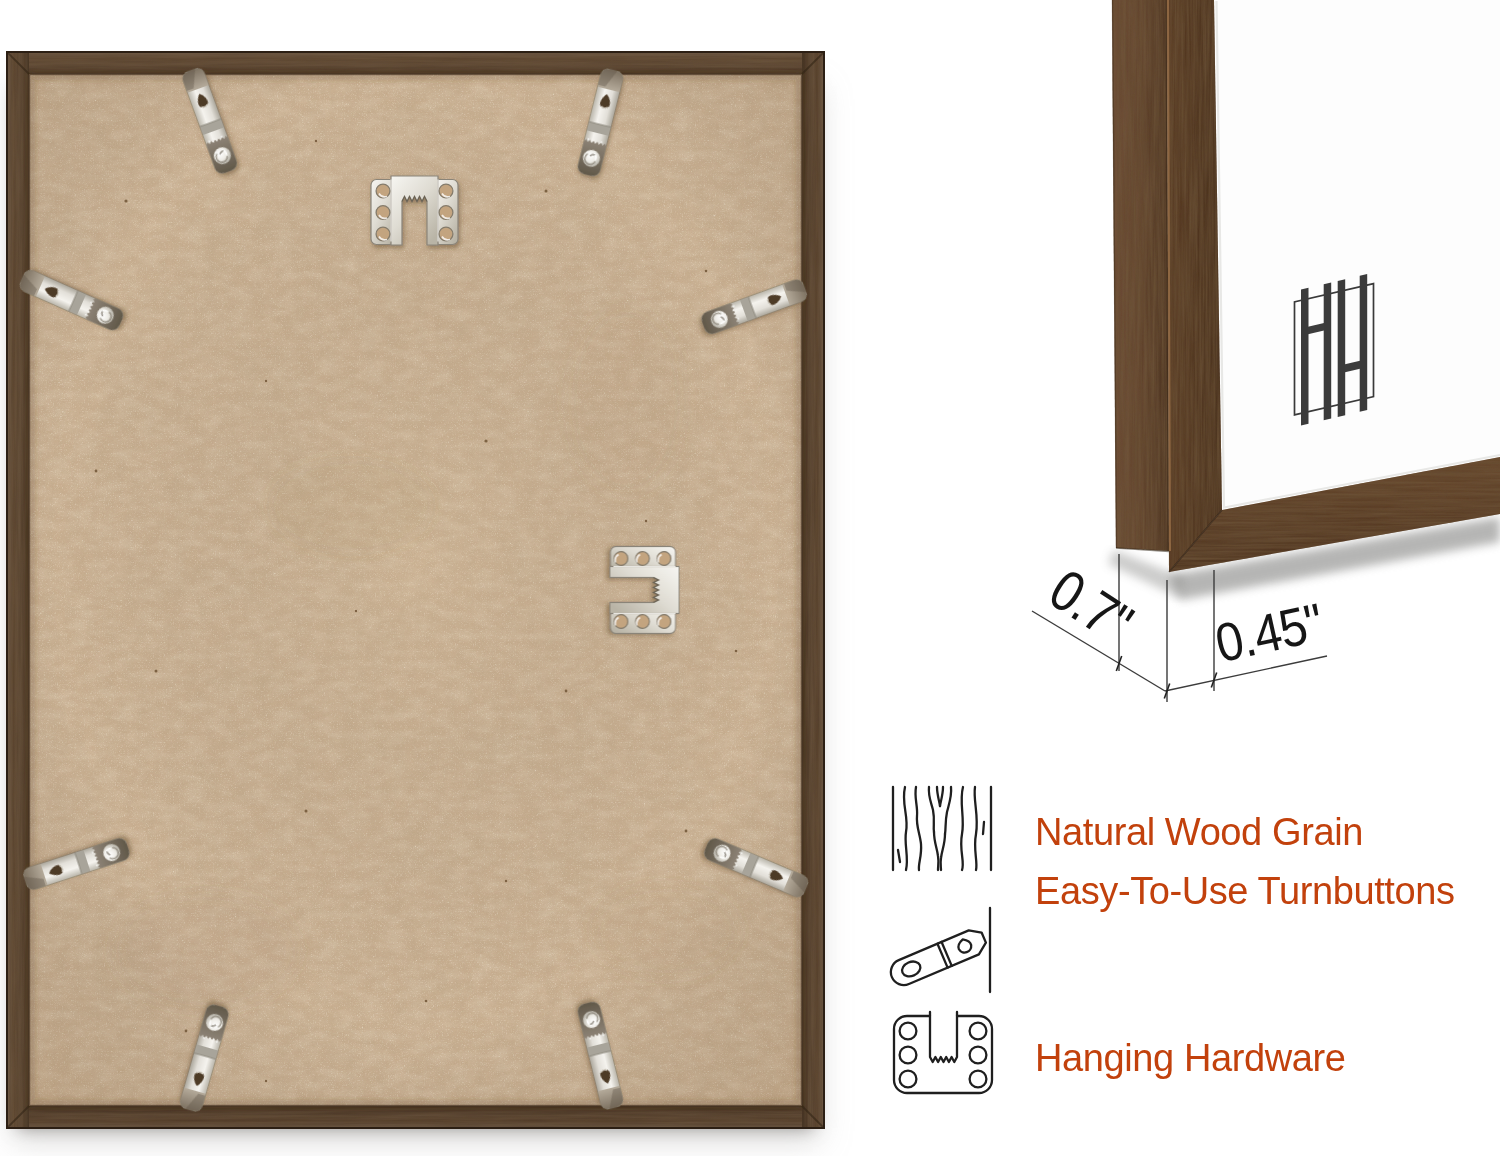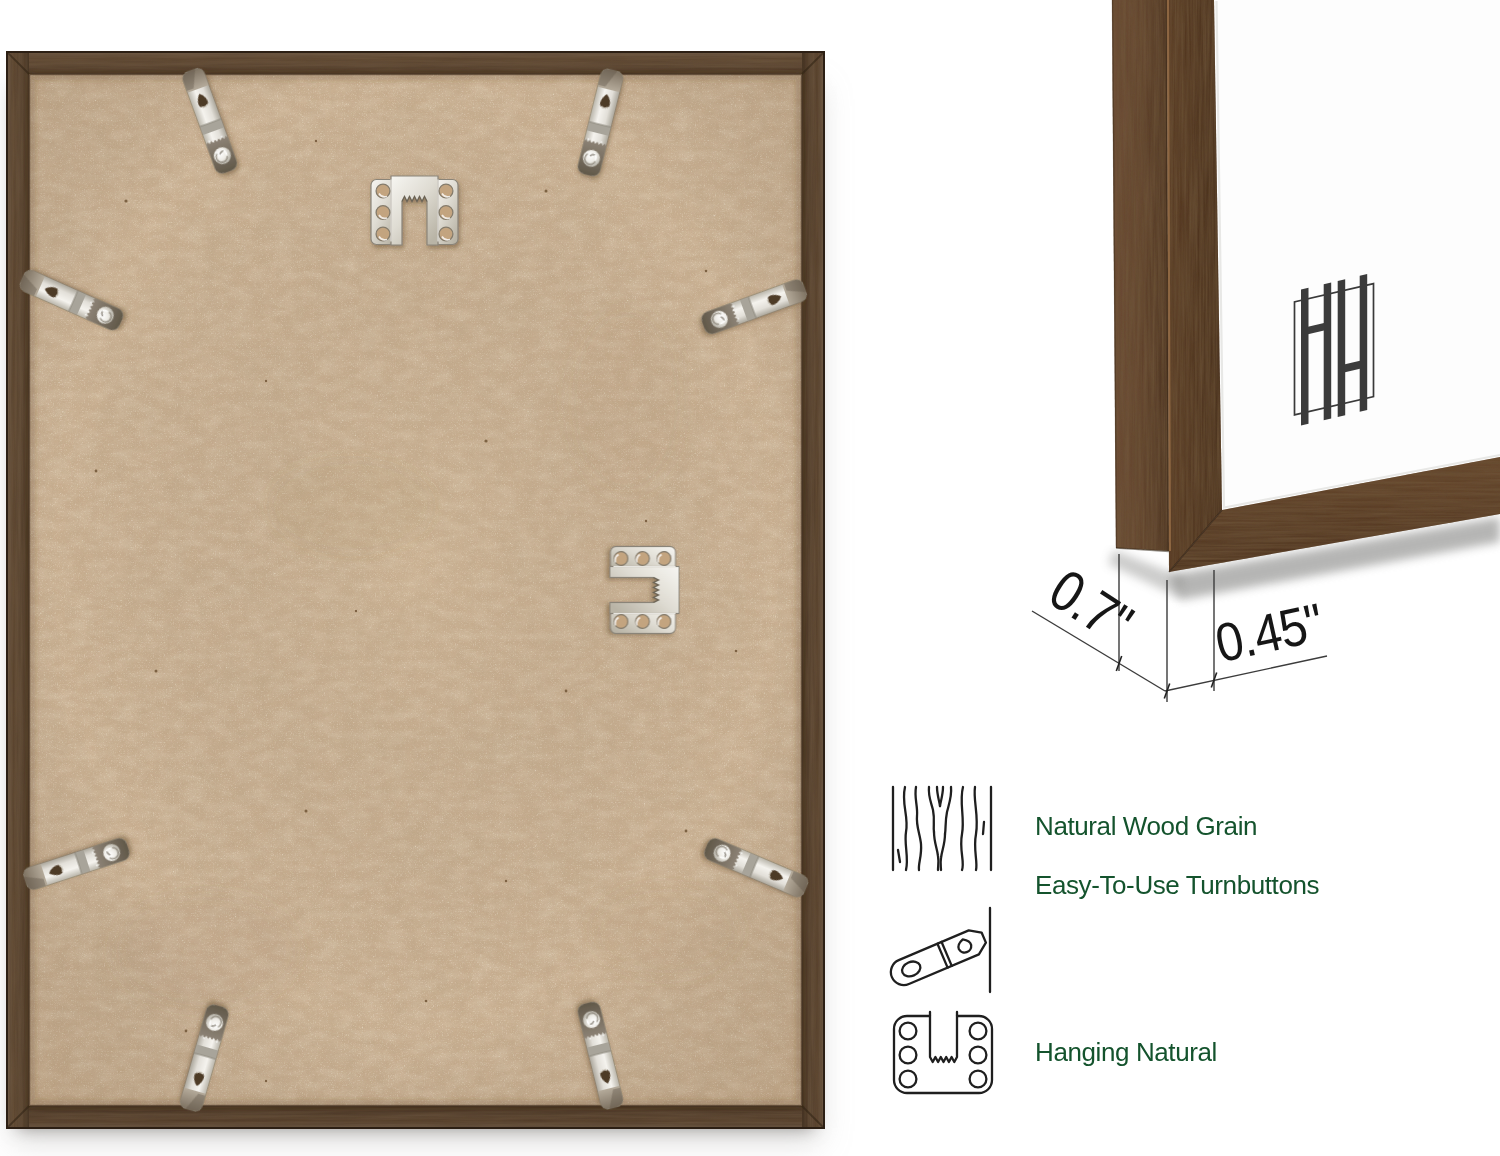--- a/index.html
+++ b/index.html
@@ -1,17 +1,17 @@
 <!DOCTYPE html>
 <html><head>
 <meta charset="utf-8">
 <style>
 html,body{margin:0;padding:0;width:1500px;height:1156px;background:#ffffff;overflow:hidden;font-family:"Liberation Sans",sans-serif;position:relative}
 .abs{position:absolute}
-.lbl{position:absolute;color:#14532d;font-size:26px;letter-spacing:-0.4px;white-space:nowrap;line-height:1}
+.lbl{position:absolute;color:#c2410c;font-size:38px;letter-spacing:-0.4px;white-space:nowrap;line-height:1}
 </style>
 </head>
 <body>
 
 <div class="abs" style="left:14px;top:70px;width:803px;height:1050px;box-shadow:0 12px 16px -4px rgba(120,118,115,0.75),0 20px 30px 2px rgba(168,166,162,0.35);"></div>
 
 <svg class="abs" style="left:6px;top:51px" width="819" height="1078" viewBox="0 0 819 1078">
 <defs>
   <filter id="gh" x="-2%" y="-15%" width="104%" height="130%">
     <feTurbulence type="fractalNoise" baseFrequency="0.010 0.45" numOctaves="4" seed="8" result="n"></feTurbulence>
@@ -415,13 +415,13 @@
   <path d="M45,2 L45,47 L47.7,52 L50.4,47 L53.1,52 L55.8,47 L58.5,52 L61.2,47 L63.9,52 L66.6,47 L69.3,52 L72,47 L72,2"></path>
   <circle cx="23" cy="21" r="8.4"></circle>
       <circle cx="23" cy="45" r="8.4"></circle>
       <circle cx="23" cy="69" r="8.4"></circle>
   <circle cx="93" cy="21" r="8.4"></circle>
       <circle cx="93" cy="45" r="8.4"></circle>
       <circle cx="93" cy="69" r="8.4"></circle>
 </g>
 </svg>
 
-<div class="lbl" style="left:1035px;top:1039px">Hanging Natural</div>
+<div class="lbl" style="left:1035px;top:1039px">Hanging Hardware</div>
 
 </body></html>

